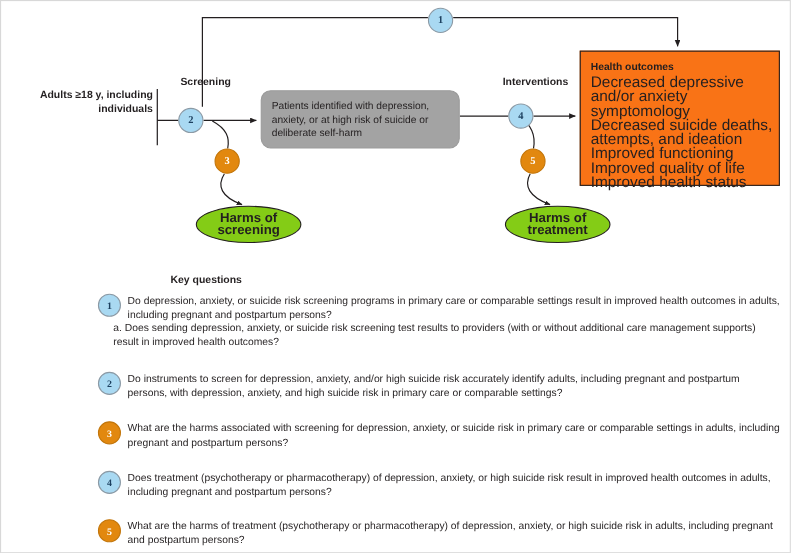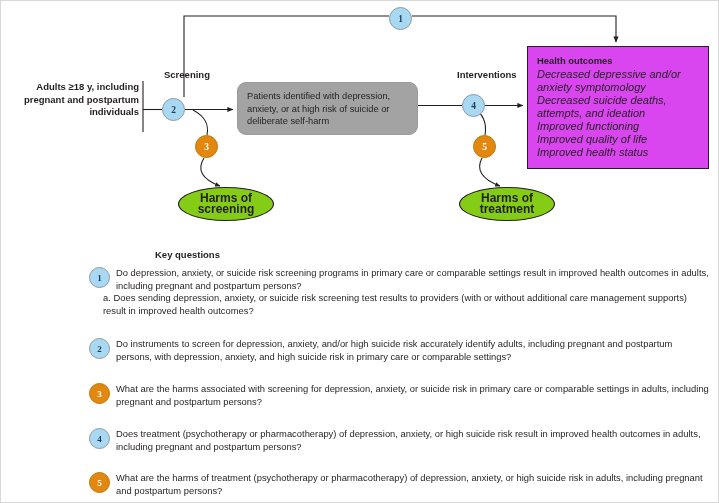--- a/index.html
+++ b/index.html
@@ -76,39 +76,38 @@
 
   
   #outcomes-box {
     position: absolute;
     left: 526px;
     top: 45px;
     width: 182px;
     height: 123px;
     border: 1.3px solid #231f20;
     box-sizing: border-box;
-    background: #d946ef;
+    background: #f97316;
     padding: 7px 0 0 9px;
   }
   #outcomes-box .hdr {
     font-size: 9.4px;
     font-weight: bold;
     line-height: 13px;
     margin-bottom: 1px;
   }
   #outcomes-box ul {
     margin: 0;
     padding: 0;
     list-style: none;
   }
   #outcomes-box li {
-    font-size: 11px;
+    font-size: 14px;
     line-height: 13px;
     color: #231f20;
-    font-style: italic;
   }
 
   
   .oval {
     position: absolute;
     width: 96px;
     height: 34px;
     border: 1.1px solid #231f20;
     border-radius: 50%;
     box-sizing: border-box;
@@ -246,21 +245,20 @@
 
     <path d="M203,157 C196,168 200,178 219,185" fill="none" stroke="#231f20" stroke-width="1.1" marker-end="url(#arrow-sm)"></path>
 
     <path d="M471,105 C483,113 486,123 484,134" fill="none" stroke="#231f20" stroke-width="1.1"></path>
 
     <path d="M481,157 C475,168 480,178 499,185" fill="none" stroke="#231f20" stroke-width="1.1" marker-end="url(#arrow-sm)"></path>
   </svg>
 
   <div id="population">
     <div>Adults ≥18 y, including</div>
-    <div>pregnant and postpartum</div>
     <div>individuals</div>
   </div>
 
   <div class="lbl" style="left:163px; top:68px;">Screening</div>
   <div class="lbl" style="left:432px; top:68px;padding-left:24px;">Interventions</div>
 
   <div id="patients-box">
     <div class="txt">Patients identified with depression,</div>
     <div class="txt">anxiety, or at high risk of suicide or</div>
     <div class="txt">deliberate self-harm</div>

